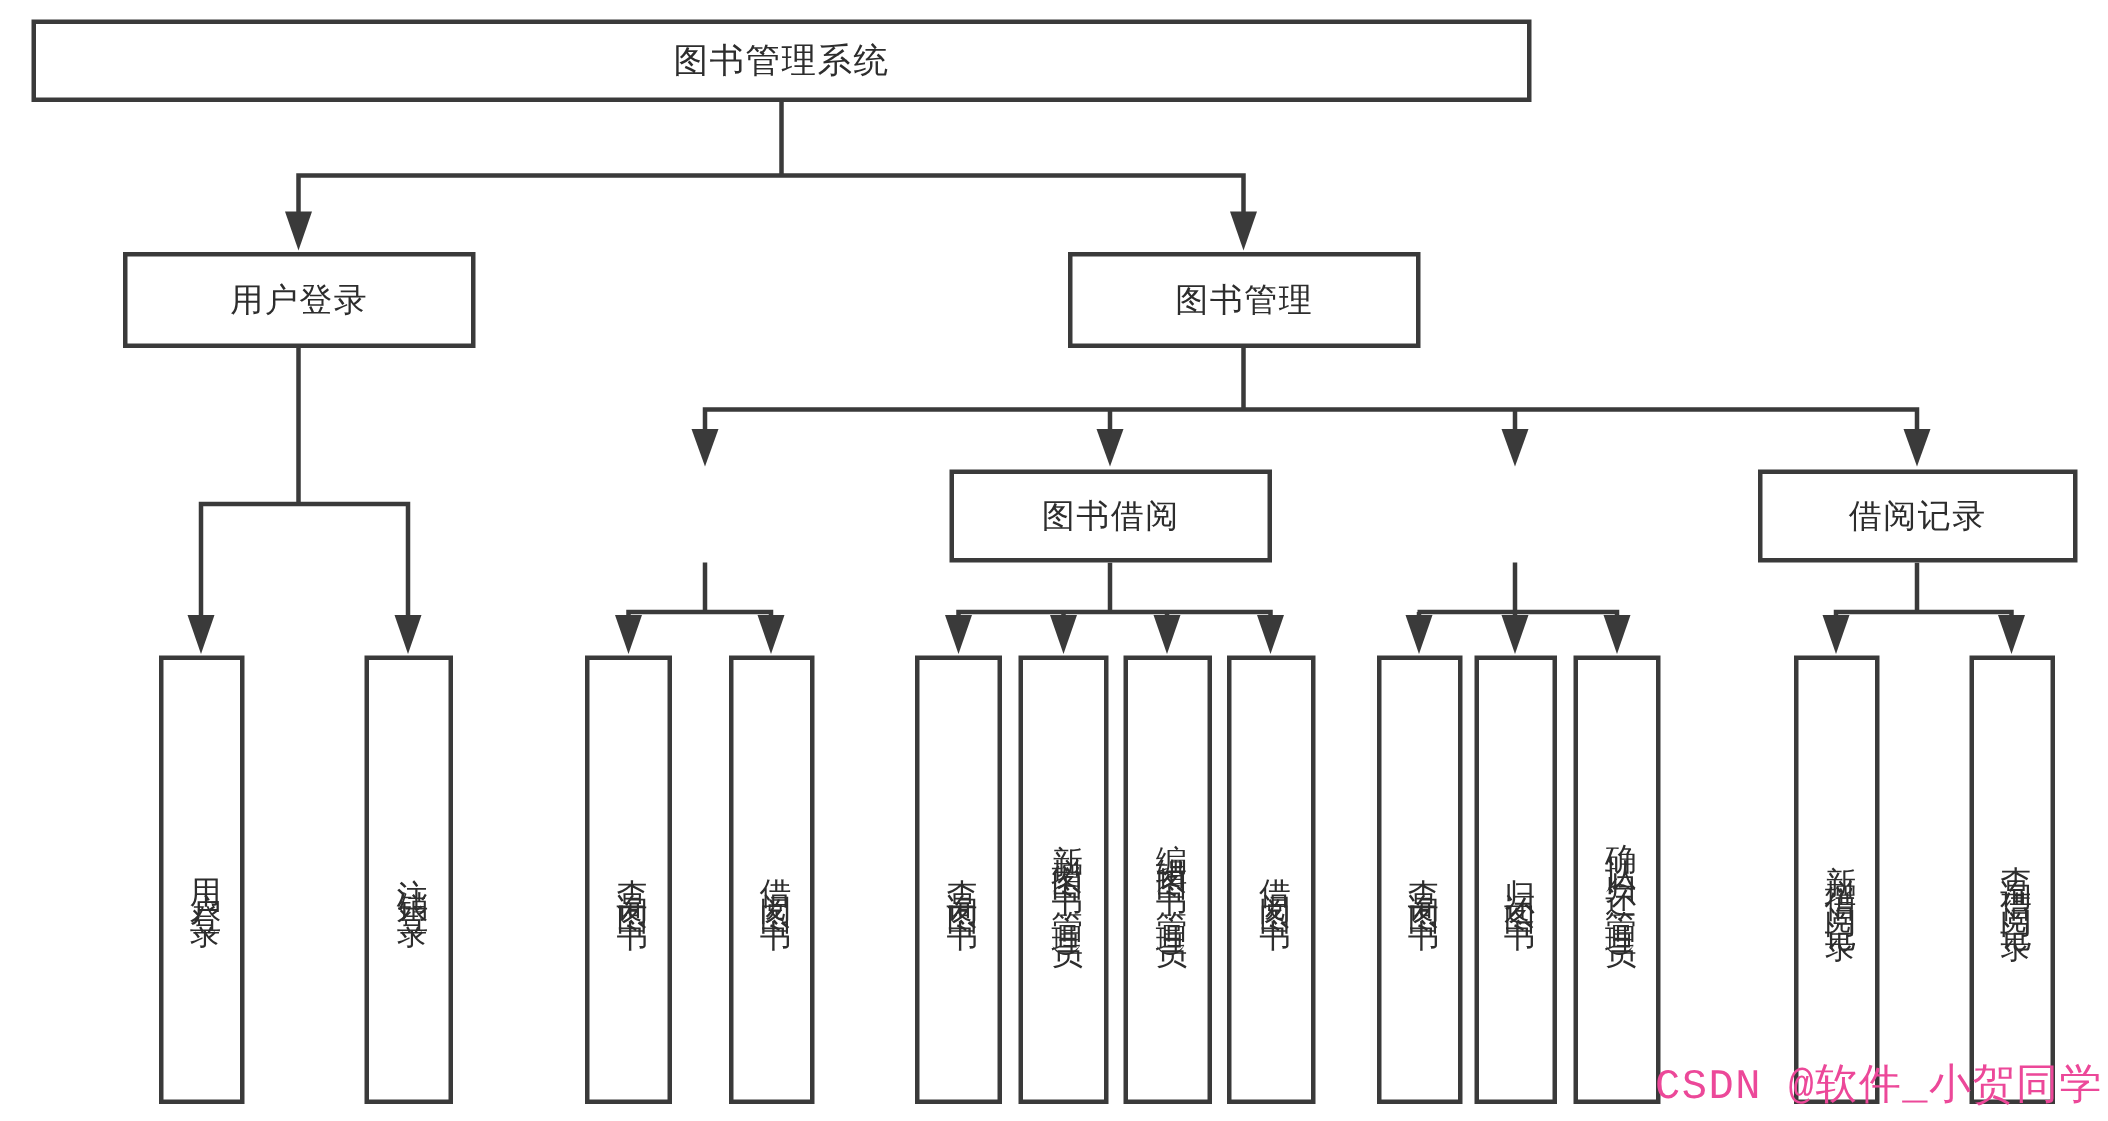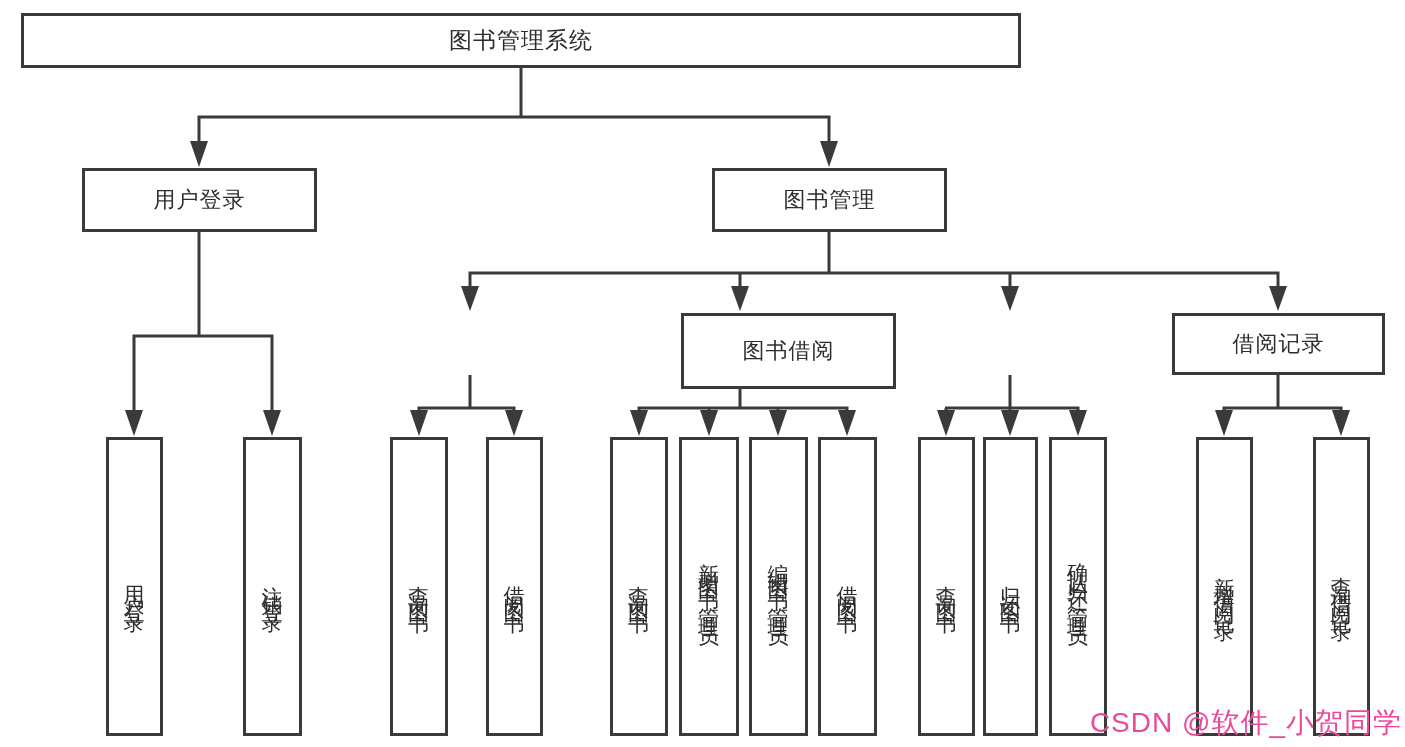--- a/index.html
+++ b/index.html
@@ -5,21 +5,21 @@
   html, body {
     margin: 0;
     padding: 0;
     background: #ffffff;
   }
   .stage {
     position: relative;
     width: 1405px;
     height: 747px;
     background: #ffffff;
-    font-family: Liberation Sans, sans-serif;
+    font-family: Liberation Mono, monospace;
     overflow: hidden;
   }
   .connectors {
     position: absolute;
     left: 0;
     top: 0;
     pointer-events: none;
   }
   .node {
     position: absolute;
@@ -115,21 +115,21 @@
     <span>图书管理系统</span>
   </div>
 
   <div class="node hnode" style="left:82px; top:168px; width:235px; height:64px;">
     <span>用户登录</span>
   </div>
   <div class="node hnode" style="left:712px; top:168px; width:235px; height:64px;text-align:center;">
     <span>图书管理</span>
   </div>
 
-  <div class="node hnode" style="left:633px; top:313px; width:215px; height:76px;margin-left:48px;">
+  <div class="node hnode" style="left:633px; top:313px; width:215px; height:62px;">
     <span>图书借阅</span>
   </div>
   <div class="node hnode" style="left:1172px; top:313px; width:213px; height:62px;">
     <span>借阅记录</span>
   </div>
 
   <div class="node vnode" style="left:106px; top:437px; width:57px; height:299px;">
     <span>用户登录</span>
   </div>
   <div class="node vnode" style="left:243px; top:437px; width:59px; height:299px;">

